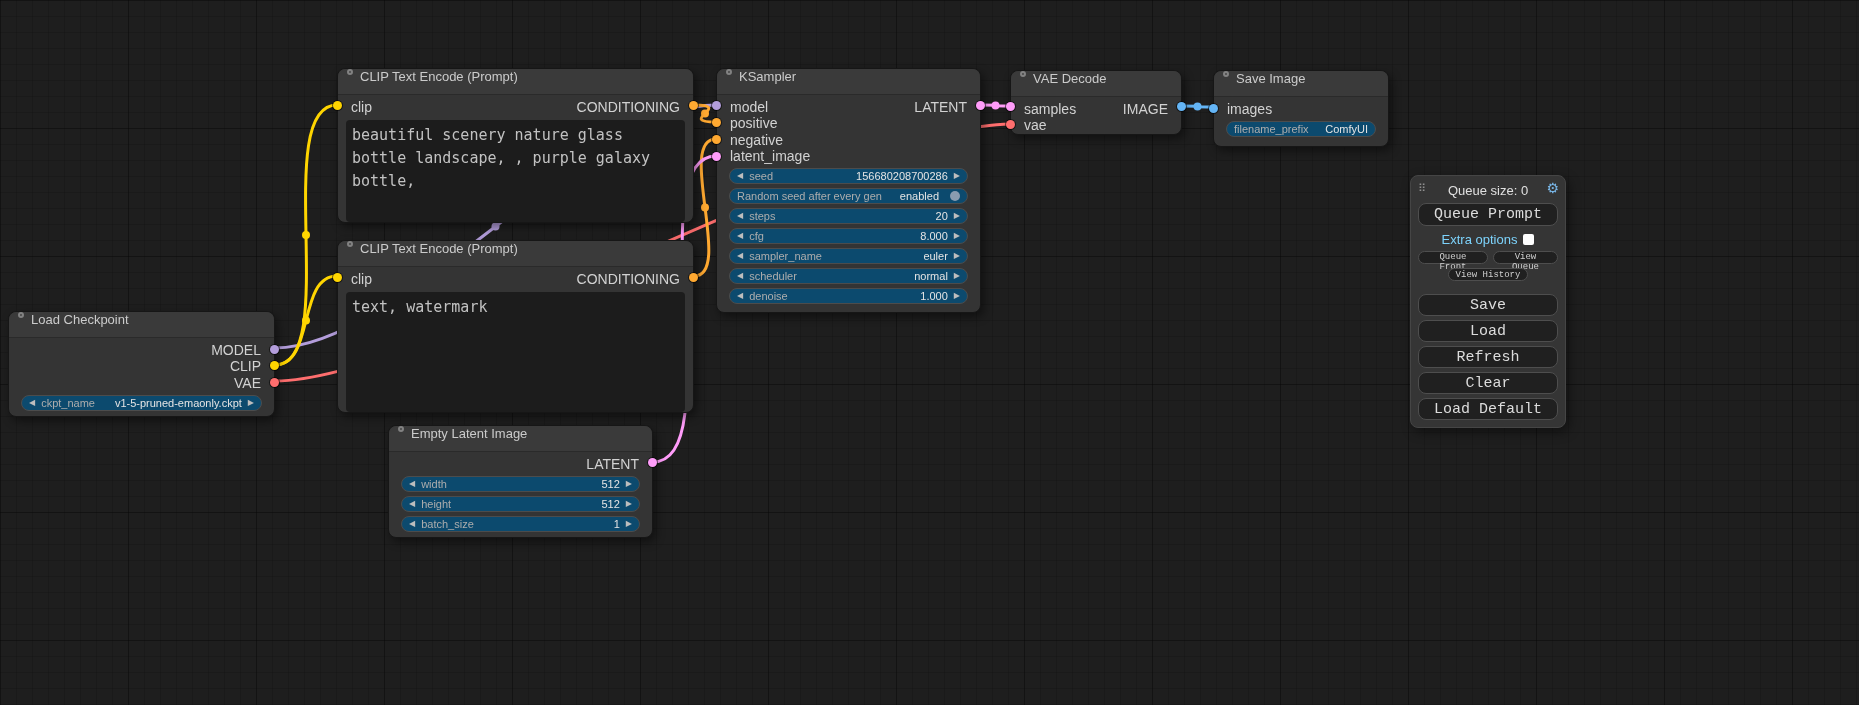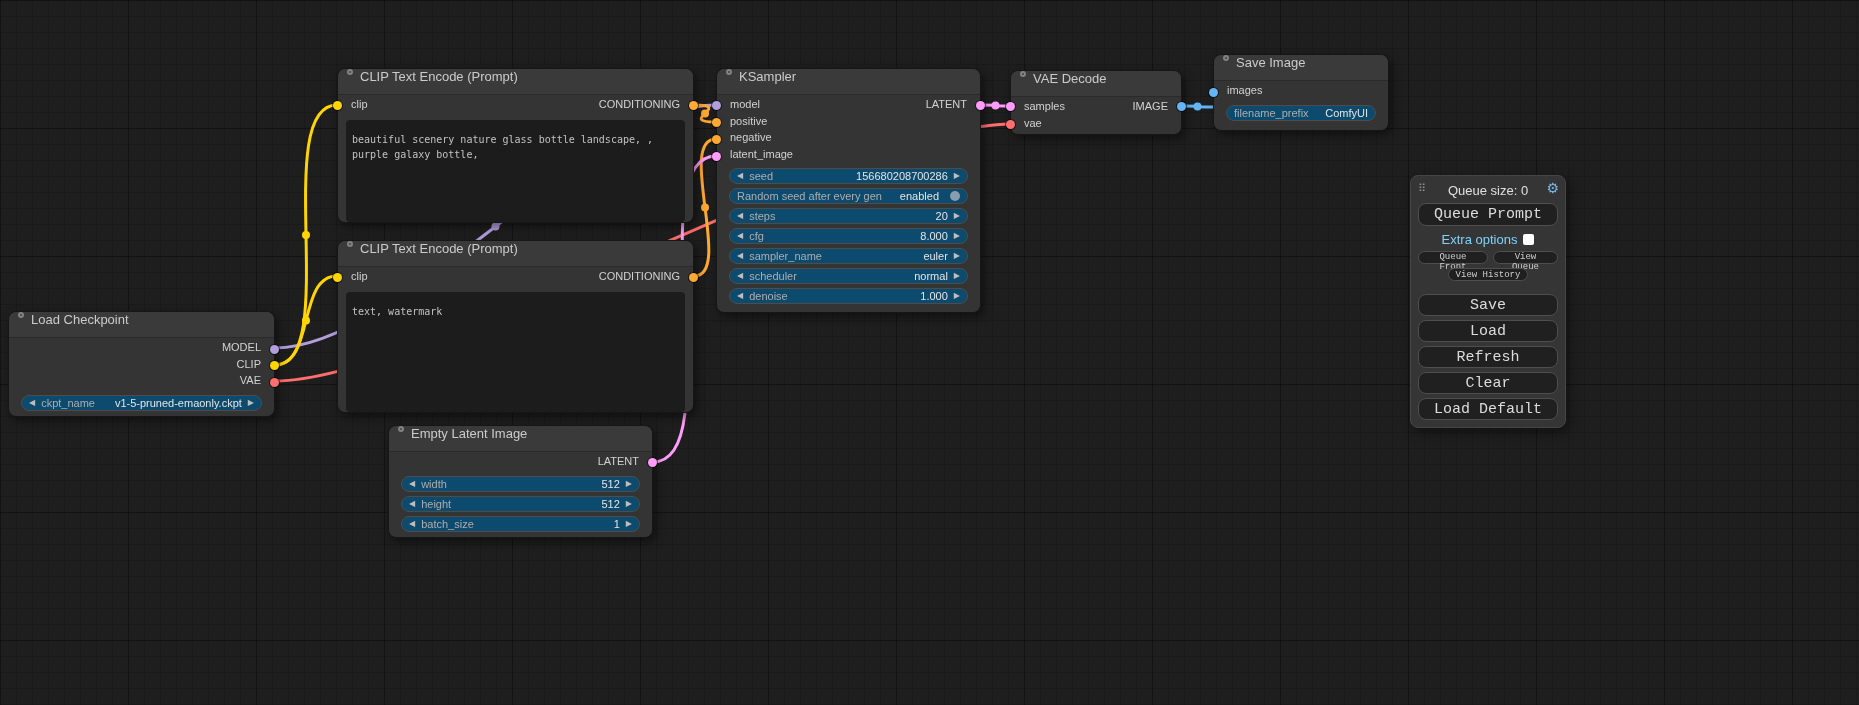--- a/index.html
+++ b/index.html
@@ -13,35 +13,35 @@
       linear-gradient(90deg,rgba(0,0,0,.12) 1px,transparent 1px);
     background-size:128px 128px,128px 128px,16px 16px,16px 16px;}
   #wires{position:absolute;left:0;top:0;z-index:1;pointer-events:none}
 
   .node{position:absolute;display:flex;flex-direction:column;background:#343434;border:1px solid #161616;
     border-radius:8px;box-shadow:3px 4px 10px rgba(0,0,0,.45);z-index:2}
   .ntitle{flex:0 0 26px;display:flex;gap:7px;padding:0 9px;font-size:13px;color:#cbcbcb;
     background:#3a3a3a;border-radius:8px 8px 0 0;border-bottom:1px solid #2a2a2a}
   .ndot{width:6px;height:6px;border-radius:50%;background:#474747;border:2px solid #828282;flex:0 0 auto}
   .rows{padding-top:3px}
-  .iorow{display:flex;align-items:flex-start;justify-content:space-between;height:16.5px;padding:0 13px;
-    font-size:11px;color:#d2d2d2}
+  .iorow{display:flex;align-items:flex-end;justify-content:space-between;height:16.5px;padding:0 13px;
+    font-size:14px;color:#d2d2d2}
   .iorow .left{margin-right:auto}
   .iorow .right{margin-left:auto}
   .pin{position:absolute;width:9px;height:9px;border-radius:50%;box-shadow:0 0 0 1px rgba(0,0,0,.55);z-index:4}
 
   .widget{display:flex;align-items:center;height:16px;background:#0c4a6e;border:1px solid #4c4c4c;
     border-radius:8px;font-size:11px;margin:4px 12px 0;padding:0 7px;gap:6px}
   .wname{color:#adadad;white-space:nowrap}
   .wvalue{margin-left:auto;color:#e4e4e4;white-space:nowrap}
   .warrow{color:#bdbdbd;font-size:8px;line-height:1;flex:0 0 auto}
   .knob{width:10px;height:10px;border-radius:50%;background:#8a9cb0;margin-left:5px;flex:0 0 auto}
 
-  .tarea{flex:1;margin:5px 8px 0;background:#1c1c1c;border-radius:4px;padding:12px 6px;
-    font-family:"DejaVu Sans Mono",monospace;font-size:10px;line-height:1.55;color:#c2c2c2;overflow:hidden;
+  .tarea{flex:1;margin:5px 8px 0;background:#1c1c1c;border-radius:4px;padding:4px 6px;
+    font-family:"DejaVu Sans Mono",monospace;font-size:15px;line-height:1.55;color:#c2c2c2;overflow:hidden;
     white-space:pre-wrap;word-break:break-word}
 
   .menu{position:absolute;left:1410px;top:175px;width:156px;background:#353535;border:1px solid #454545;
     border-radius:8px;padding:5px 7px 7px;z-index:2;box-shadow:3px 4px 12px rgba(0,0,0,.45)}
   .menu-head{position:relative;height:18px;display:flex;align-items:center;justify-content:center;
     color:#e0e0e0;font-size:13px}
   .drag{position:absolute;left:0;top:1px;color:#8f8f8f;font-size:11px;letter-spacing:-1px;cursor:move}
   .gear{position:absolute;right:-1px;top:-1px;color:#79b7e8;font-size:14px;cursor:pointer}
   .bigbtn{display:block;width:100%;height:22px;margin-top:4px;background:#202020;border:1px solid #4e4e4e;
     border-radius:8px;color:#dcdcdc;font-size:15px;font-family:Liberation Mono, monospace;cursor:pointer}
@@ -249,21 +249,21 @@
       </div>
       <div class="iorow">
           <span class="left">vae</span>
         </div>
     </div>
     <span class="pin" style="left:-5px;top:31px;background:#FF9CF9"></span>
     <span class="pin" style="left:-5px;top:49px;background:#FF6E6E"></span>
     <span class="pin" style="right:-5px;top:31px;background:#64B5F6"></span>
   </div>
 
-  <div class="node" style="left:1213px;top:54px;width:176px;height:77px">
+  <div class="node" style="left:1213px;top:70px;width:176px;height:77px">
     <div class="ntitle">
       <span class="ndot"></span>
       <span>Save Image</span>
     </div>
     <div class="rows">
       <div class="iorow">
           <span class="left">images</span>
         </div>
     </div>
     <div class="widget">

